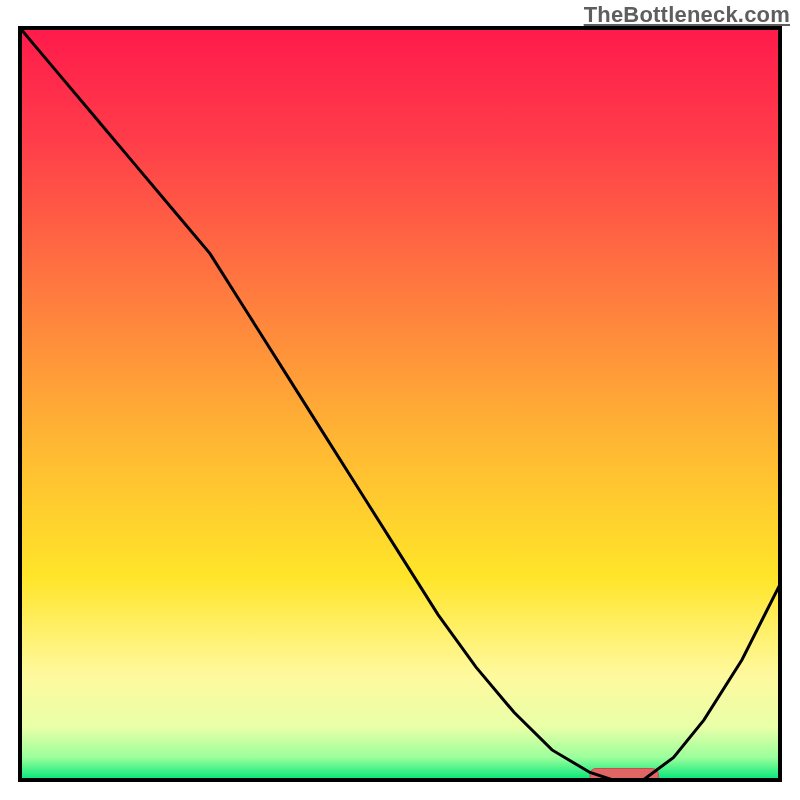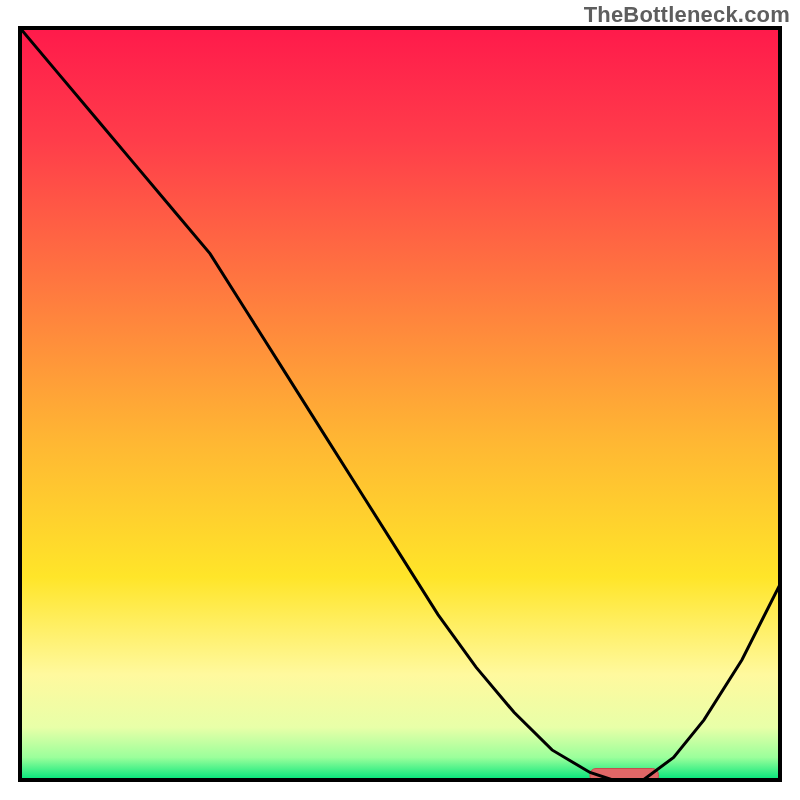--- a/index.html
+++ b/index.html
@@ -17,20 +17,21 @@
   }
   .watermark {
     position: absolute;
     top: 2px;
     right: 10px;
     font-size: 22px;
     font-weight: bold;
     color: #5e5e5e;
     letter-spacing: 0.2px;
     z-index: 10;
+    text-decoration: underline;
   }
   svg.chart {
     position: absolute;
     left: 0;
     top: 0;
   }
 </style>
 </head>
 <body>
 <div class="container">

